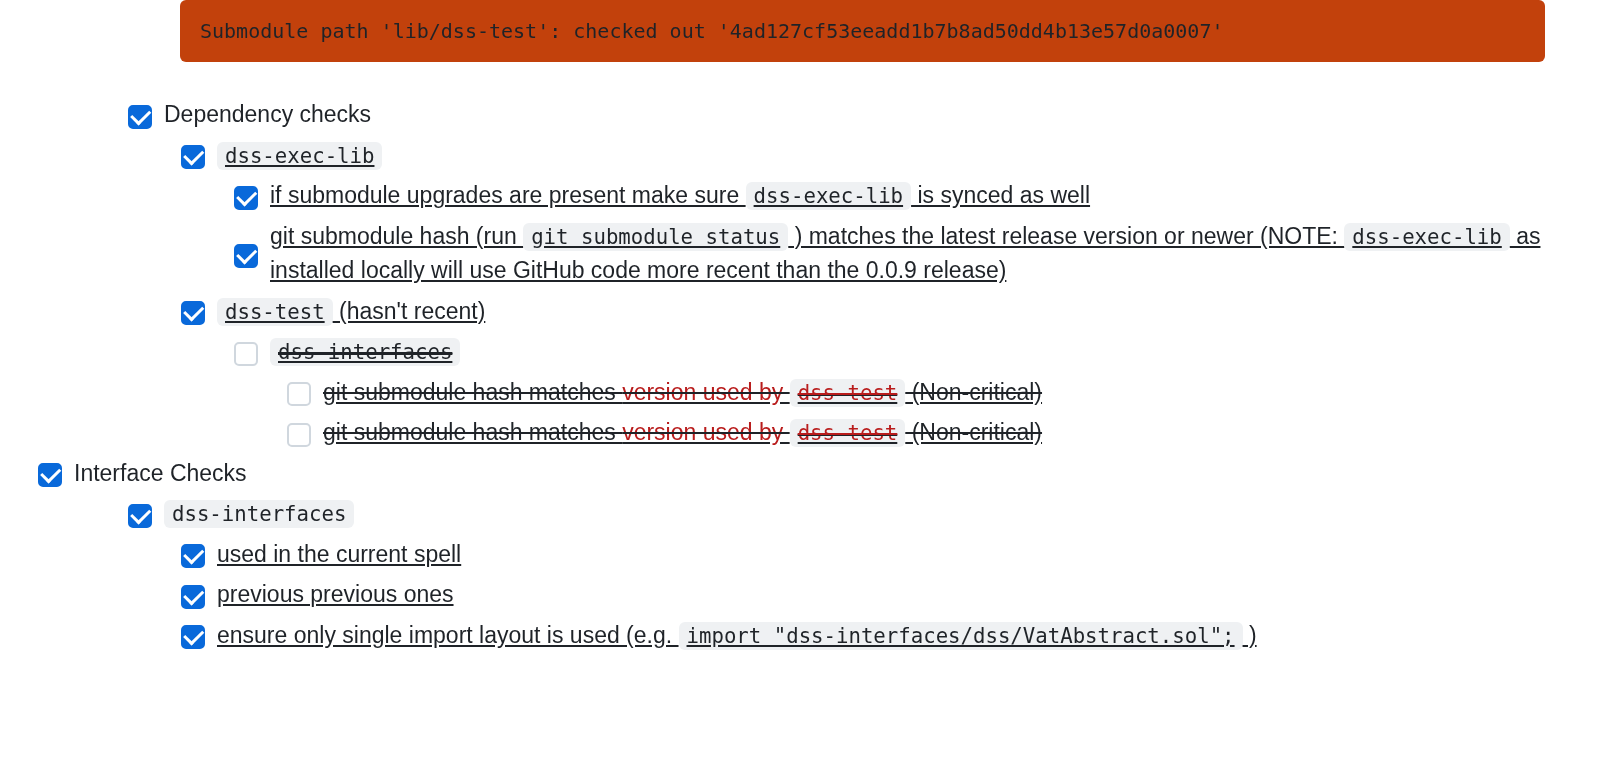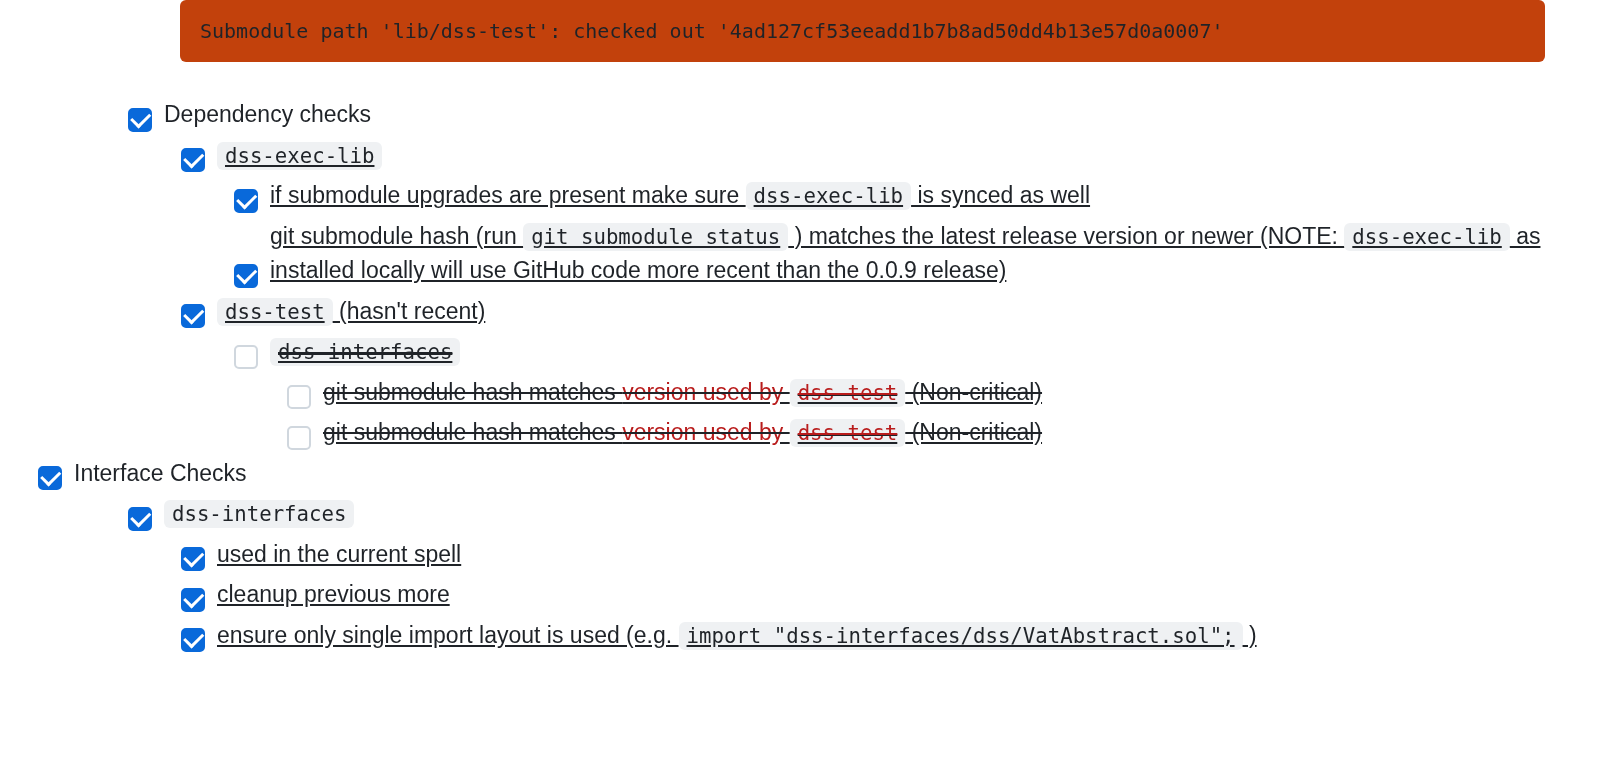--- a/index.html
+++ b/index.html
@@ -26,21 +26,21 @@
     ul {
       list-style: none;
     }
     li {
       position: relative;
       padding-left: 0;
       margin: 6px 0;
     }
     .check-item {
       display: flex;
-      align-items: flex-end;
+      align-items: center;
       gap: 12px;
       flex-wrap: wrap;
     }
     .check-item .content {
       flex: 1;
       min-width: 0;
     }
     .cb {
       width: 24px;
       height: 24px;
@@ -185,21 +185,21 @@
         <span class="content"><code>dss-interfaces</code></span>
       </li>
       <li>
         <ul class="l2">
           <li class="check-item">
             <span class="cb checked"></span>
             <span class="content">used in the current spell</span>
           </li>
           <li class="check-item">
             <span class="cb checked"></span>
-            <span class="content">cleanup previous more</span>
+            <span class="content">previous previous ones</span>
           </li>
           <li class="check-item">
             <span class="cb checked"></span>
             <span class="content">
               <span>ensure only single import layout is used (e.g. </span><code>import "dss-interfaces/dss/VatAbstract.sol";</code><span> )</span>
             </span>
           </li>
         </ul>
       </li>
     </ul>

